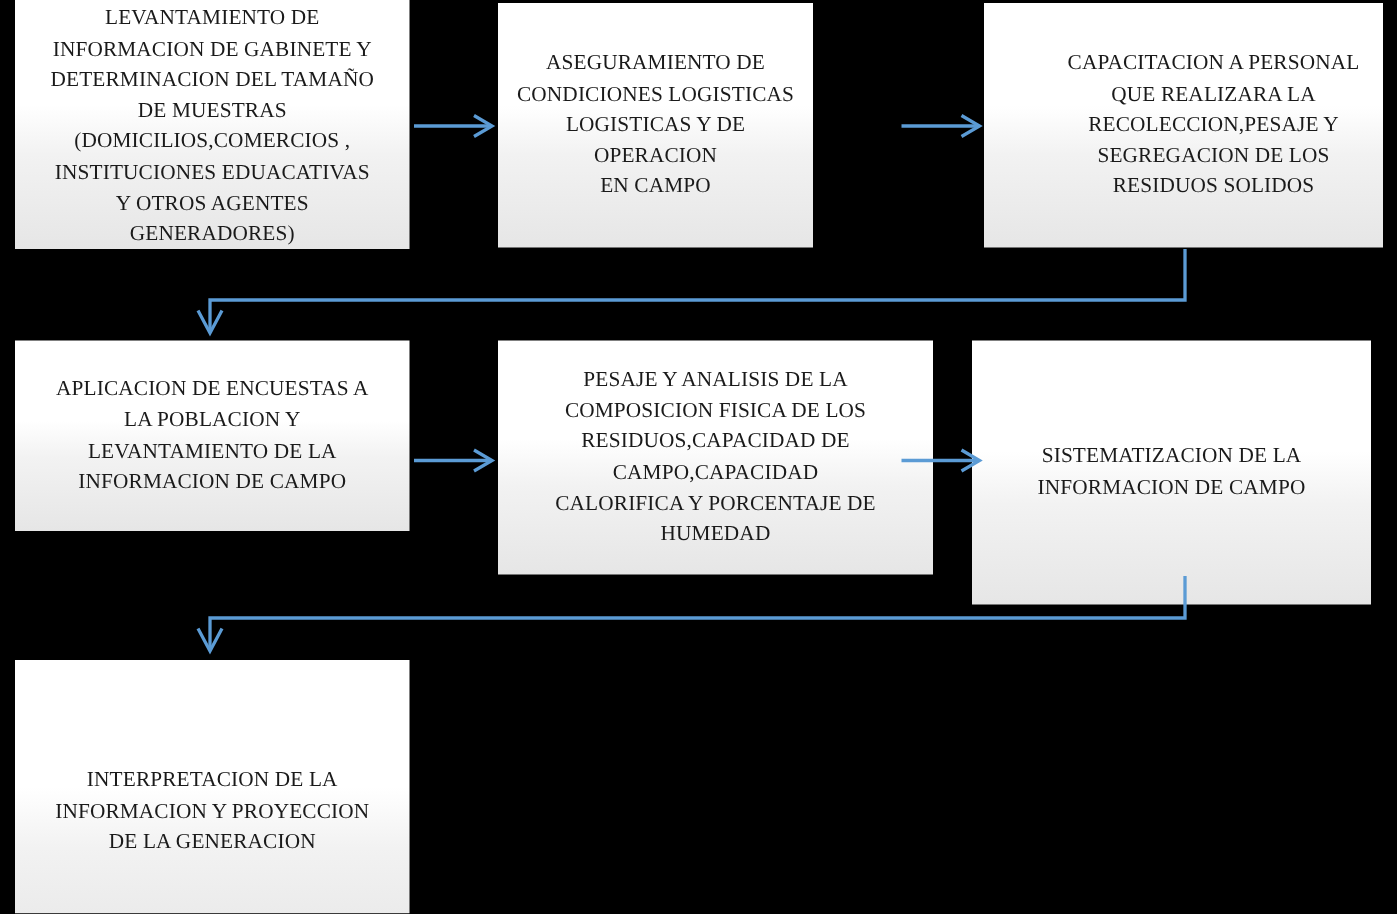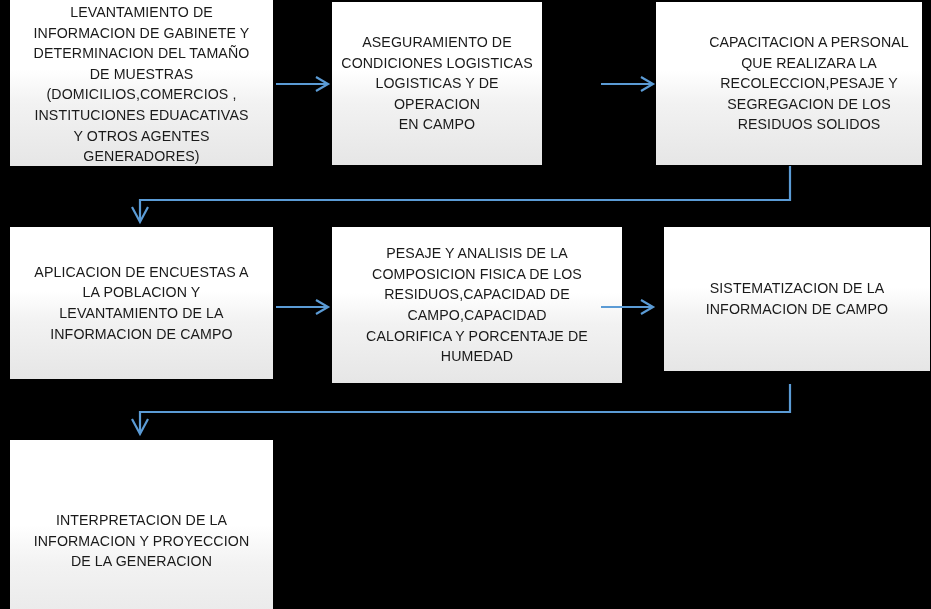--- a/index.html
+++ b/index.html
@@ -6,21 +6,21 @@
     margin: 0;
     padding: 0;
     background: #000000;
   }
   #canvas {
     position: relative;
     width: 931px;
     height: 609px;
     background: #000000;
     overflow: hidden;
-    font-family: Liberation Sans, sans-serif;
+    font-family: Liberation Serif, serif;
   }
   .node {
     position: absolute;
     box-sizing: border-box;
     background: linear-gradient(to bottom, #ffffff 0%, #ffffff 42%, #f2f2f2 62%, #e6e6e6 100%);
     display: flex;
     align-items: center;
     justify-content: center;
     text-align: center;
     color: #1a1a1a;
@@ -35,23 +35,23 @@
     width: 100%;
     white-space: pre-line;
   }
 
   
   #node-1 { left: 10px;  top: 0px;   width: 263px; height: 166px; align-items: flex-start; padding-top: 2px; }
   #node-2 { left: 332px; top: 2px;   width: 210px; height: 163px; }
   #node-3 { left: 656px; top: 2px;   width: 266px; height: 163px; padding-left: 48px; }
 
   
-  #node-4 { left: 10px;  top: 227px; width: 263px; height: 152px; }
+  #node-4 { left: 10px;  top: 227px; width: 263px; height: 127px; }
   #node-5 { left: 332px; top: 227px; width: 290px; height: 156px; }
-  #node-6 { left: 664px; top: 227px; width: 266px; height: 144px; }
+  #node-6 { left: 648px; top: 227px; width: 266px; height: 176px; }
 
   
   #node-7 { left: 10px;  top: 440px; width: 263px; height: 202px; }
 
   .conn {
     position: absolute;
     pointer-events: none;
     overflow: visible;
   }
   .conn line, .conn polyline, .conn path {

